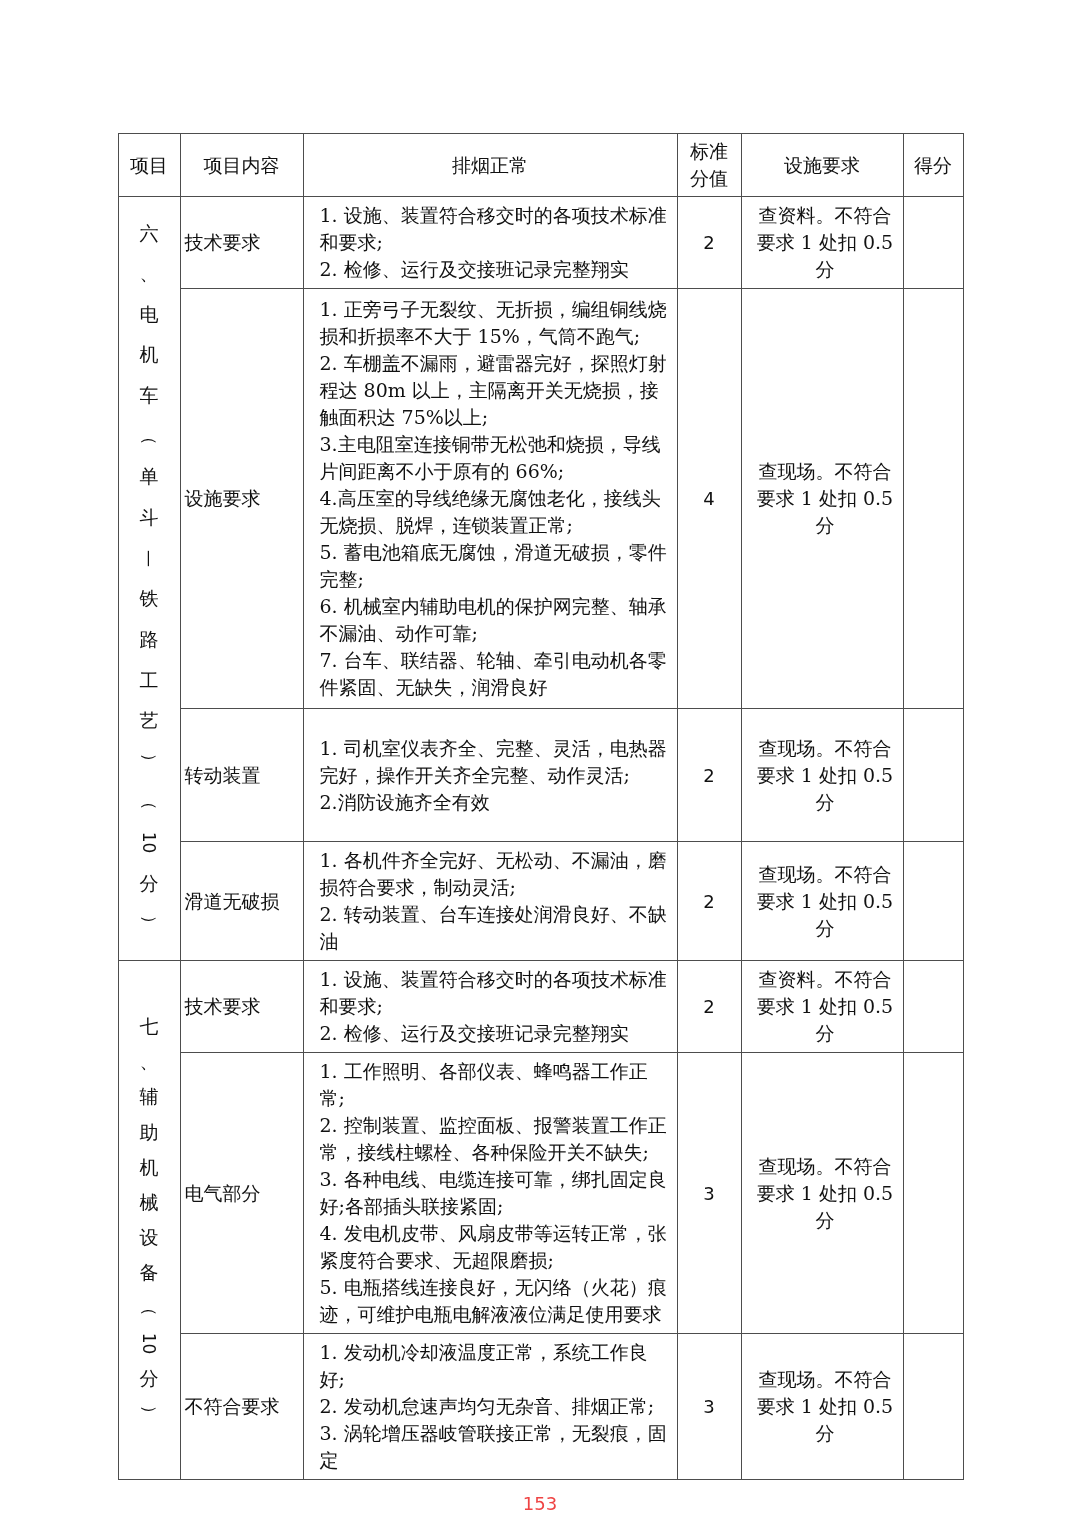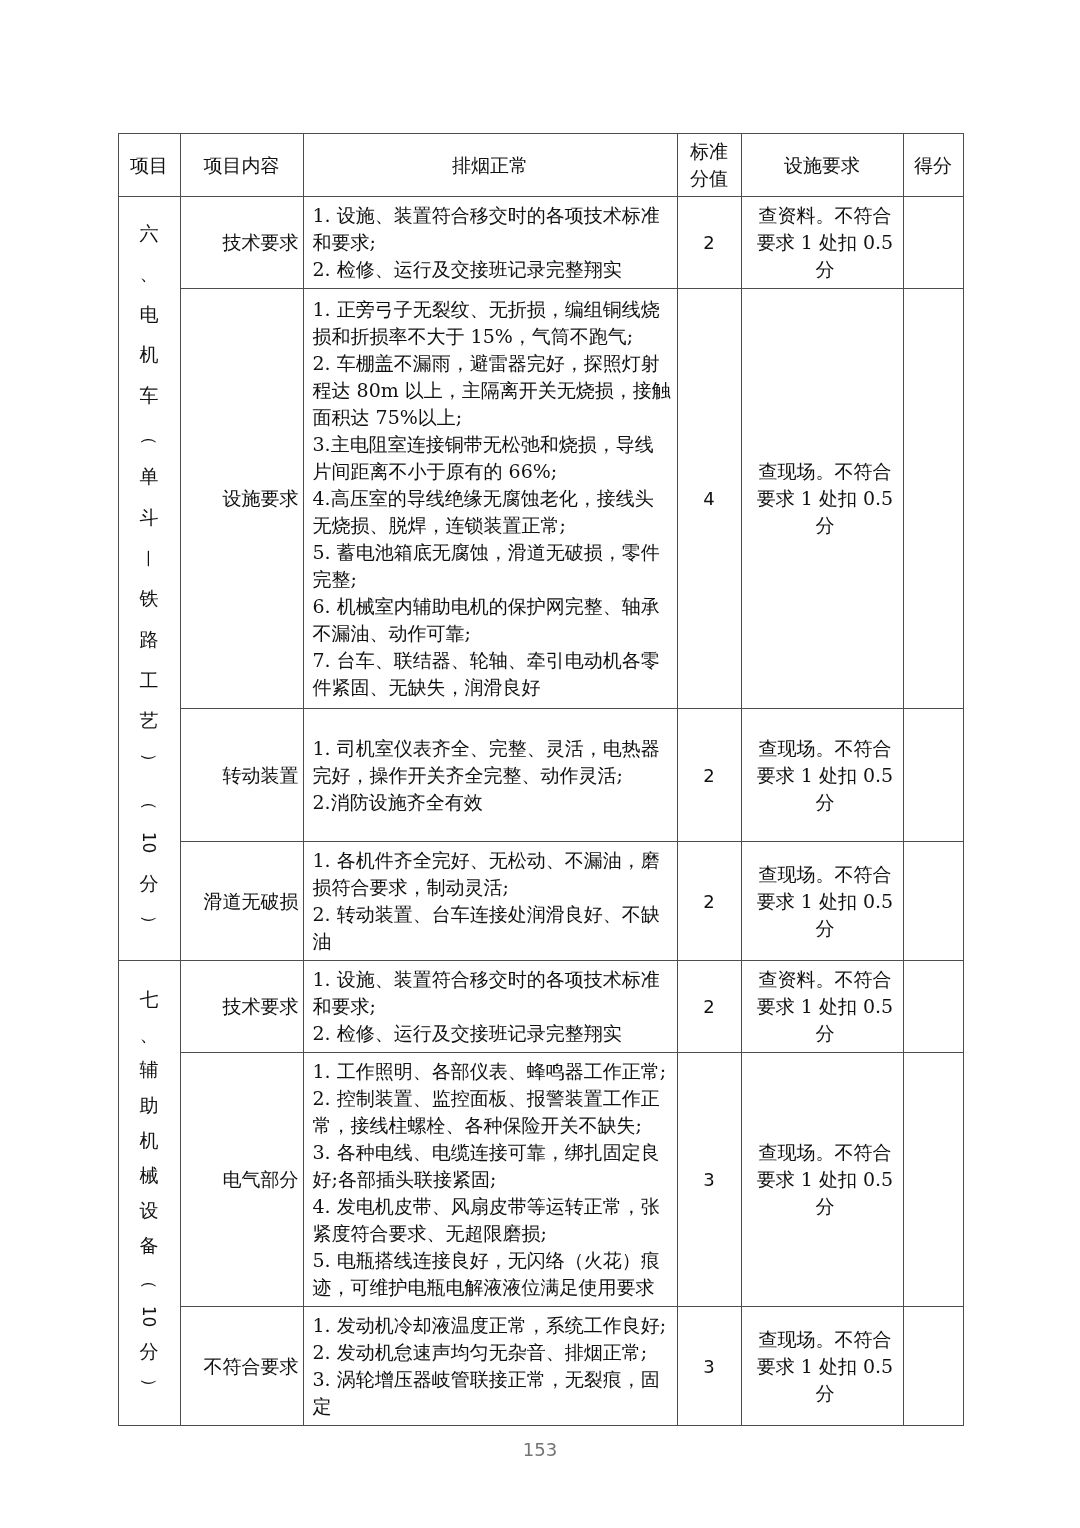--- a/index.html
+++ b/index.html
@@ -36,25 +36,25 @@
     padding: 4px 2px;
   }
   tr.h-head { height: 63px; padding-left: 47px; }
   tr.h-r1 { height: 89px; }
   tr.h-r2 { height: 420px; }
   tr.h-r3 { height: 133px; }
   tr.h-r4 { height: 114px; }
   tr.h-r5 { height: 90px; }
   tr.h-r6 { height: 252px; }
   tr.h-r7 { height: 88px; }
-  td.cell-label { text-align: right; padding: 16px 4px; }
+  td.cell-label { text-align: left; padding: 16px 4px; }
   td.cell-req {
     text-align: left;
     white-space: pre-line;
-    padding: 5px 5px 5px 9px;
+    padding: 5px 5px 5px 16px;
   }
   td.cell-score { text-align: center; font-family: "DejaVu Sans", "Liberation Sans", sans-serif; font-size: 18px; }
   td.cell-method { text-align: center; padding: 5px 6px 5px 12px; }
   td.cell-gained { }
   td.cell-section { text-align: center; padding: 0; }
   .vtitle {
     display: flex;
     flex-direction: column;
     align-items: center;
     justify-content: space-between;
@@ -72,21 +72,21 @@
     transform: rotate(90deg);
     font-family: "DejaVu Sans", "Liberation Sans", sans-serif;
     font-size: 17px;
   }
   .page-number {
     width: 1080px;
     text-align: center;
     margin-top: 13px;
     font-size: 18px;
     font-family: "DejaVu Sans", "Liberation Sans", sans-serif;
-    color: #737373;
+    color: #ef4444;
   }
 </style>
 </head>
 <body>
 
 <div class="page">
   <table class="score-table">
     <colgroup>
       <col style="width:62px">
       <col style="width:123px">

